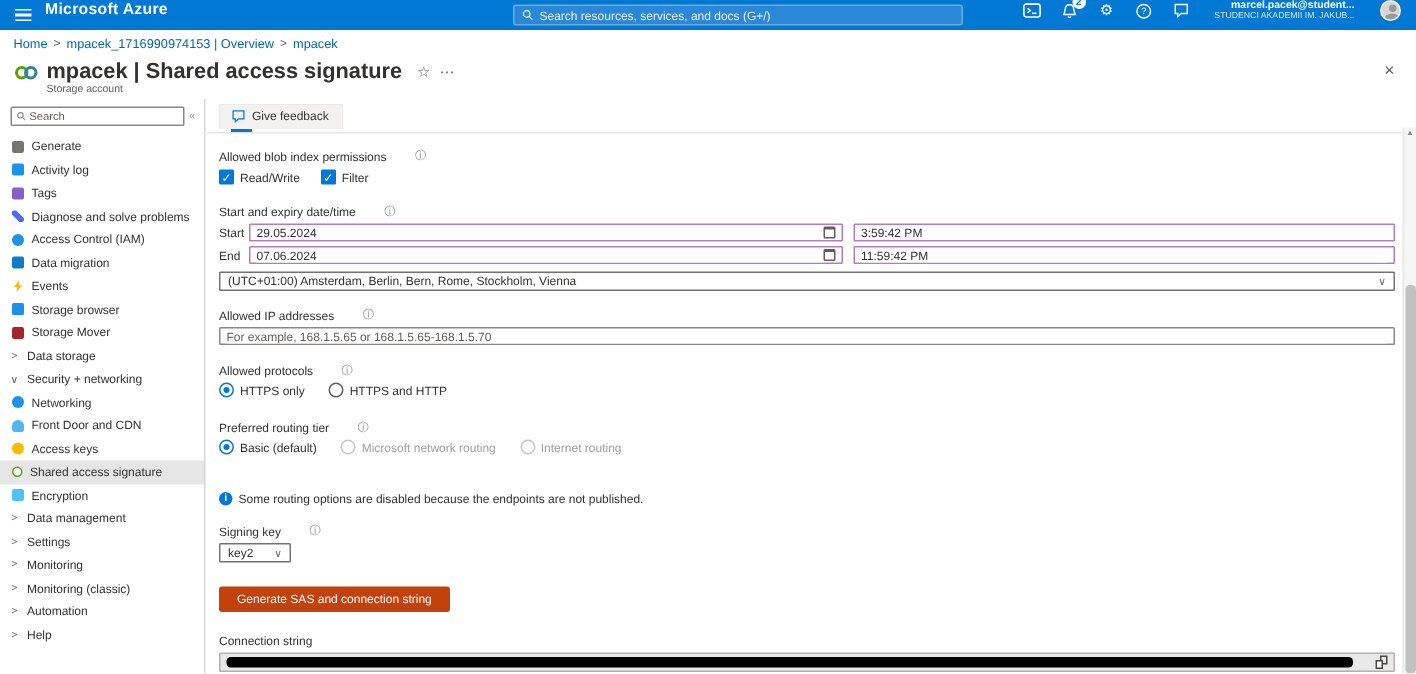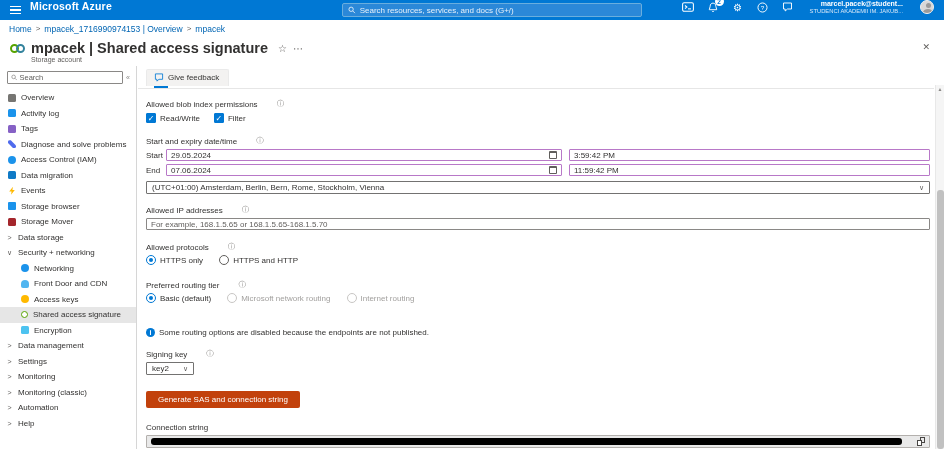--- a/index.html
+++ b/index.html
@@ -45,21 +45,21 @@
   .sidebar{position:absolute;top:66px;left:0;width:137px;bottom:0;border-right:1px solid #d6d6d6;background:#fff;padding-top:5px;overflow:hidden}
   .sb-search{display:flex;align-items:center;margin:0 6px 6px 7px;gap:3px}
   .sb-search .box{flex:1;height:13px;border:1px solid #8a8886;border-radius:1px;display:flex;align-items:center;padding:0 3px;gap:2px}
   .sb-search input{border:none;outline:none;width:100%;font-size:7.5px;color:#323130;font-family:"Liberation Sans",sans-serif}
   .sb-search input::placeholder{color:#605e5c}
   .sb-search .aux{color:#8a8886;font-size:7px}
   .nav-item{display:flex;align-items:center;height:15.5px;padding-left:8px;gap:5px;cursor:pointer;color:#323130}
   .nav-item.sel{background:#e6e6e6}
   .nav-item .nlbl{font-size:8px;white-space:nowrap}
   .nav-item.group{padding-left:6px}
-  .nav-item.sub{padding-left:21px}
+  .nav-item.sub{padding-left:8px}
   .chev{color:#605e5c;font-size:7px;width:7px;display:inline-block;text-align:center}
   .nico{width:8px;height:8px;border-radius:1.5px;flex:none}
   .i-overview{background:#767572}
   .i-activity{background:#1b93eb}
   .i-tags{background:#8661c5}
   .i-diagnose{background:#4f6bed;clip-path:polygon(0 0,35% 0,100% 65%,100% 100%,65% 100%,0 35%)}
   .i-iam{background:#1b93eb;border-radius:50%}
   .i-datamig{background:#0f7ac6}
   .i-events{background:#ffb900;clip-path:polygon(62% 0,15% 58%,45% 58%,38% 100%,85% 42%,55% 42%)}
   .i-browser{background:#1b93eb;border-radius:1px 1px 1px 1px;position:relative}
@@ -197,21 +197,21 @@
           <circle cx="6.5" cy="6.5" r="4.5" fill="none" stroke="#8a8886" stroke-width="1.8"></circle>
           <line x1="10" y1="10" x2="14.5" y2="14.5" stroke="#8a8886" stroke-width="1.8"></line>
         </svg>
       <input placeholder="Search" style="">
     </div>
     <span class="aux">«</span>
   </div>
 
   <div class="nav-item">
       <span class="nico i-overview"></span>
-      <span class="nlbl">Overview</span>
+      <span class="nlbl">Generate</span>
     </div>
   <div class="nav-item">
       <span class="nico i-activity"></span>
       <span class="nlbl">Activity log</span>
     </div>
   <div class="nav-item">
       <span class="nico i-tags"></span>
       <span class="nlbl">Tags</span>
     </div>
   <div class="nav-item">

